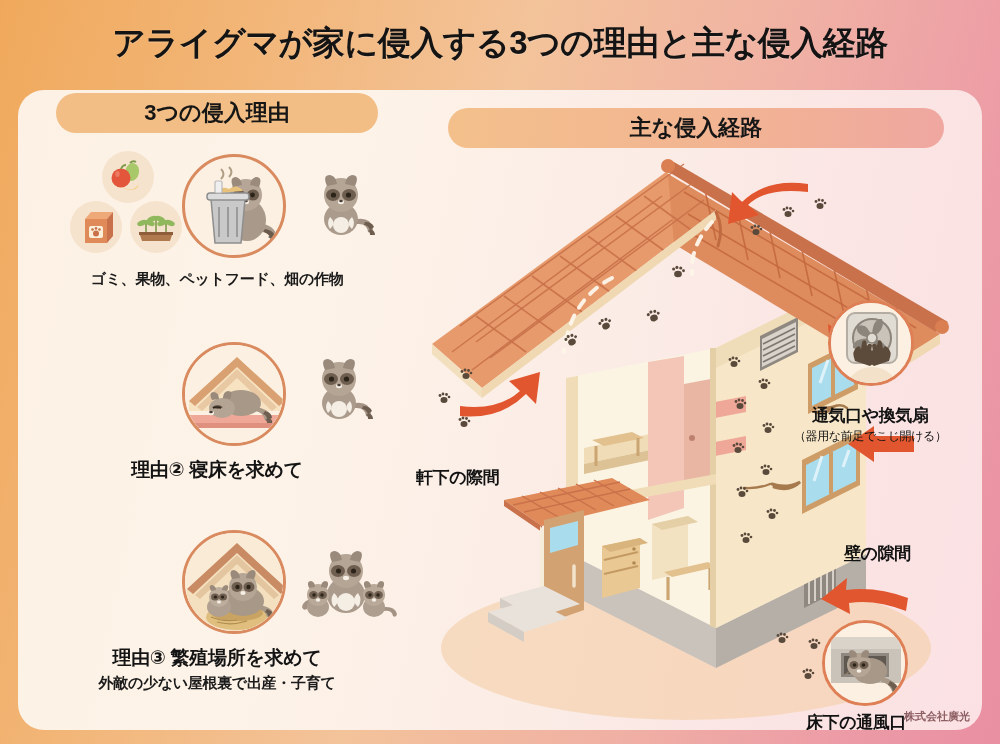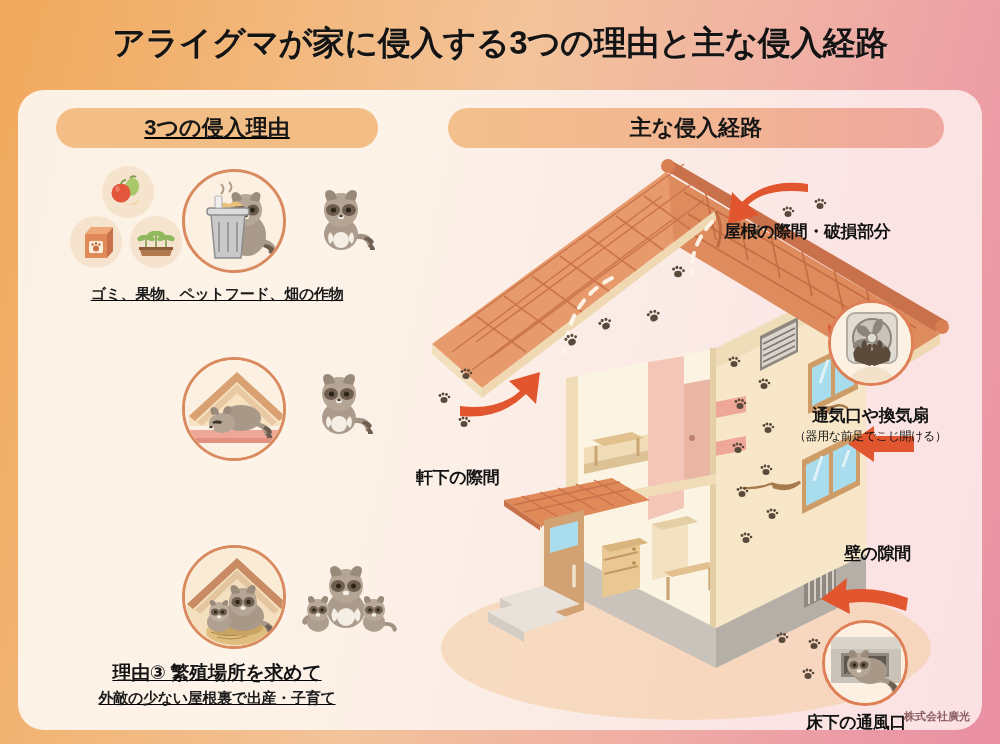--- a/index.html
+++ b/index.html
@@ -25,21 +25,21 @@
   
   .card {
     position: absolute;
     left: 18px; top: 90px; right: 18px; bottom: 14px;
     background: linear-gradient(102deg, #FCF1E4 0%, #FDF3E8 30%, #FBECE6 60%, #FBE4E4 82%, #FBE1E3 100%);
     border-radius: 26px;
     display: flex;
     overflow: hidden;
   }
 
-  .panel-left  { width: 398px; position: relative; padding: 18px 10px 8px 10px; text-decoration: underline; }
+  .panel-left  { width: 398px; position: relative; padding: 3px 10px 8px 10px; }
   .panel-right { flex: 1; position: relative; padding: 18px 12px 8px 6px; }
 
   .pill {
     height: 40px; border-radius: 22px;
     display: flex; align-items: center; justify-content: center;
     font-size: 22px; font-weight: 900; color: #161616;
   }
   .pill-left  { margin: 0 28px; background: #F2BE85; }
   .pill-right { margin: 0 26px; background: linear-gradient(95deg,#F3C08B 0%, #F2B492 55%, #EFA7A0 100%); }
 
@@ -273,20 +273,21 @@
             <path d="M51 19 q5 -11 -3 -11 q-6 1 -7 9z" fill="#9A8A7B"></path>
             <ellipse cx="29" cy="28" rx="7" ry="6" fill="#6E5E50"></ellipse>
             <ellipse cx="45" cy="28" rx="7" ry="6" fill="#6E5E50"></ellipse>
             <circle cx="29.5" cy="28" r="2.6" fill="#2C2319"></circle>
             <circle cx="44.5" cy="28" r="2.6" fill="#2C2319"></circle>
             <ellipse cx="37" cy="35" rx="3" ry="2.2" fill="#F6EFE6"></ellipse>
             <ellipse cx="37" cy="34" rx="1.8" ry="1.3" fill="#4A3D31"></ellipse>
           </svg>
         </div>
       </div>
+      <div class="reason-title">理由② 寝床を求めて</div>
     </div>
 
     <div class="reason">
       <div class="reason-art">
         <div class="circle-ill" style="margin-left:34px;">
           <svg width="104" height="104" viewBox="0 0 104 104">
             <rect x="0" y="0" width="104" height="104" fill="#FAEBD7"></rect>
             <path d="M52 10 L102 56 v48 H2 V56z" fill="#F4DFBE"></path>
             <path d="M52 10 L102 56 l-6 5 L52 20 L8 61 l-6 -5z" fill="#C98B63"></path>
             <path d="M52 22 L94 62 l-5 4 L52 31 L15 66 l-5 -4z" fill="#E3C6A0"></path>
@@ -763,23 +764,20 @@
           <path d="M43 35 q3 -8 -2 -8 q-5 1 -5 7z" fill="#9A8A7B"></path>
           <ellipse cx="29" cy="42" rx="4.5" ry="4" fill="#6E5E50"></ellipse>
           <ellipse cx="39" cy="42" rx="4.5" ry="4" fill="#6E5E50"></ellipse>
           <circle cx="29.5" cy="42" r="1.8" fill="#2C2319"></circle>
           <circle cx="38.5" cy="42" r="1.8" fill="#2C2319"></circle>
           <ellipse cx="34" cy="48" rx="2.4" ry="1.8" fill="#F6EFE6"></ellipse>
           <path d="M24 50 q-6 4 -8 2 q6 -1 7 -4z" fill="#8E7E6E"></path>
         </svg>
       </div>
 
-      <div class="callout c-roof">
-        <span class="main">屋根の際間・破損部分</span>
-      </div>
       <div class="callout c-eave">
         <span class="main">軒下の際間</span>
       </div>
       <div class="callout c-vent">
         <span class="main">通気口や換気扇</span>
         <span class="sub">（器用な前足でこじ開ける）</span>
       </div>
       <div class="callout c-wall">
         <span class="main">壁の隙間</span>
       </div>

